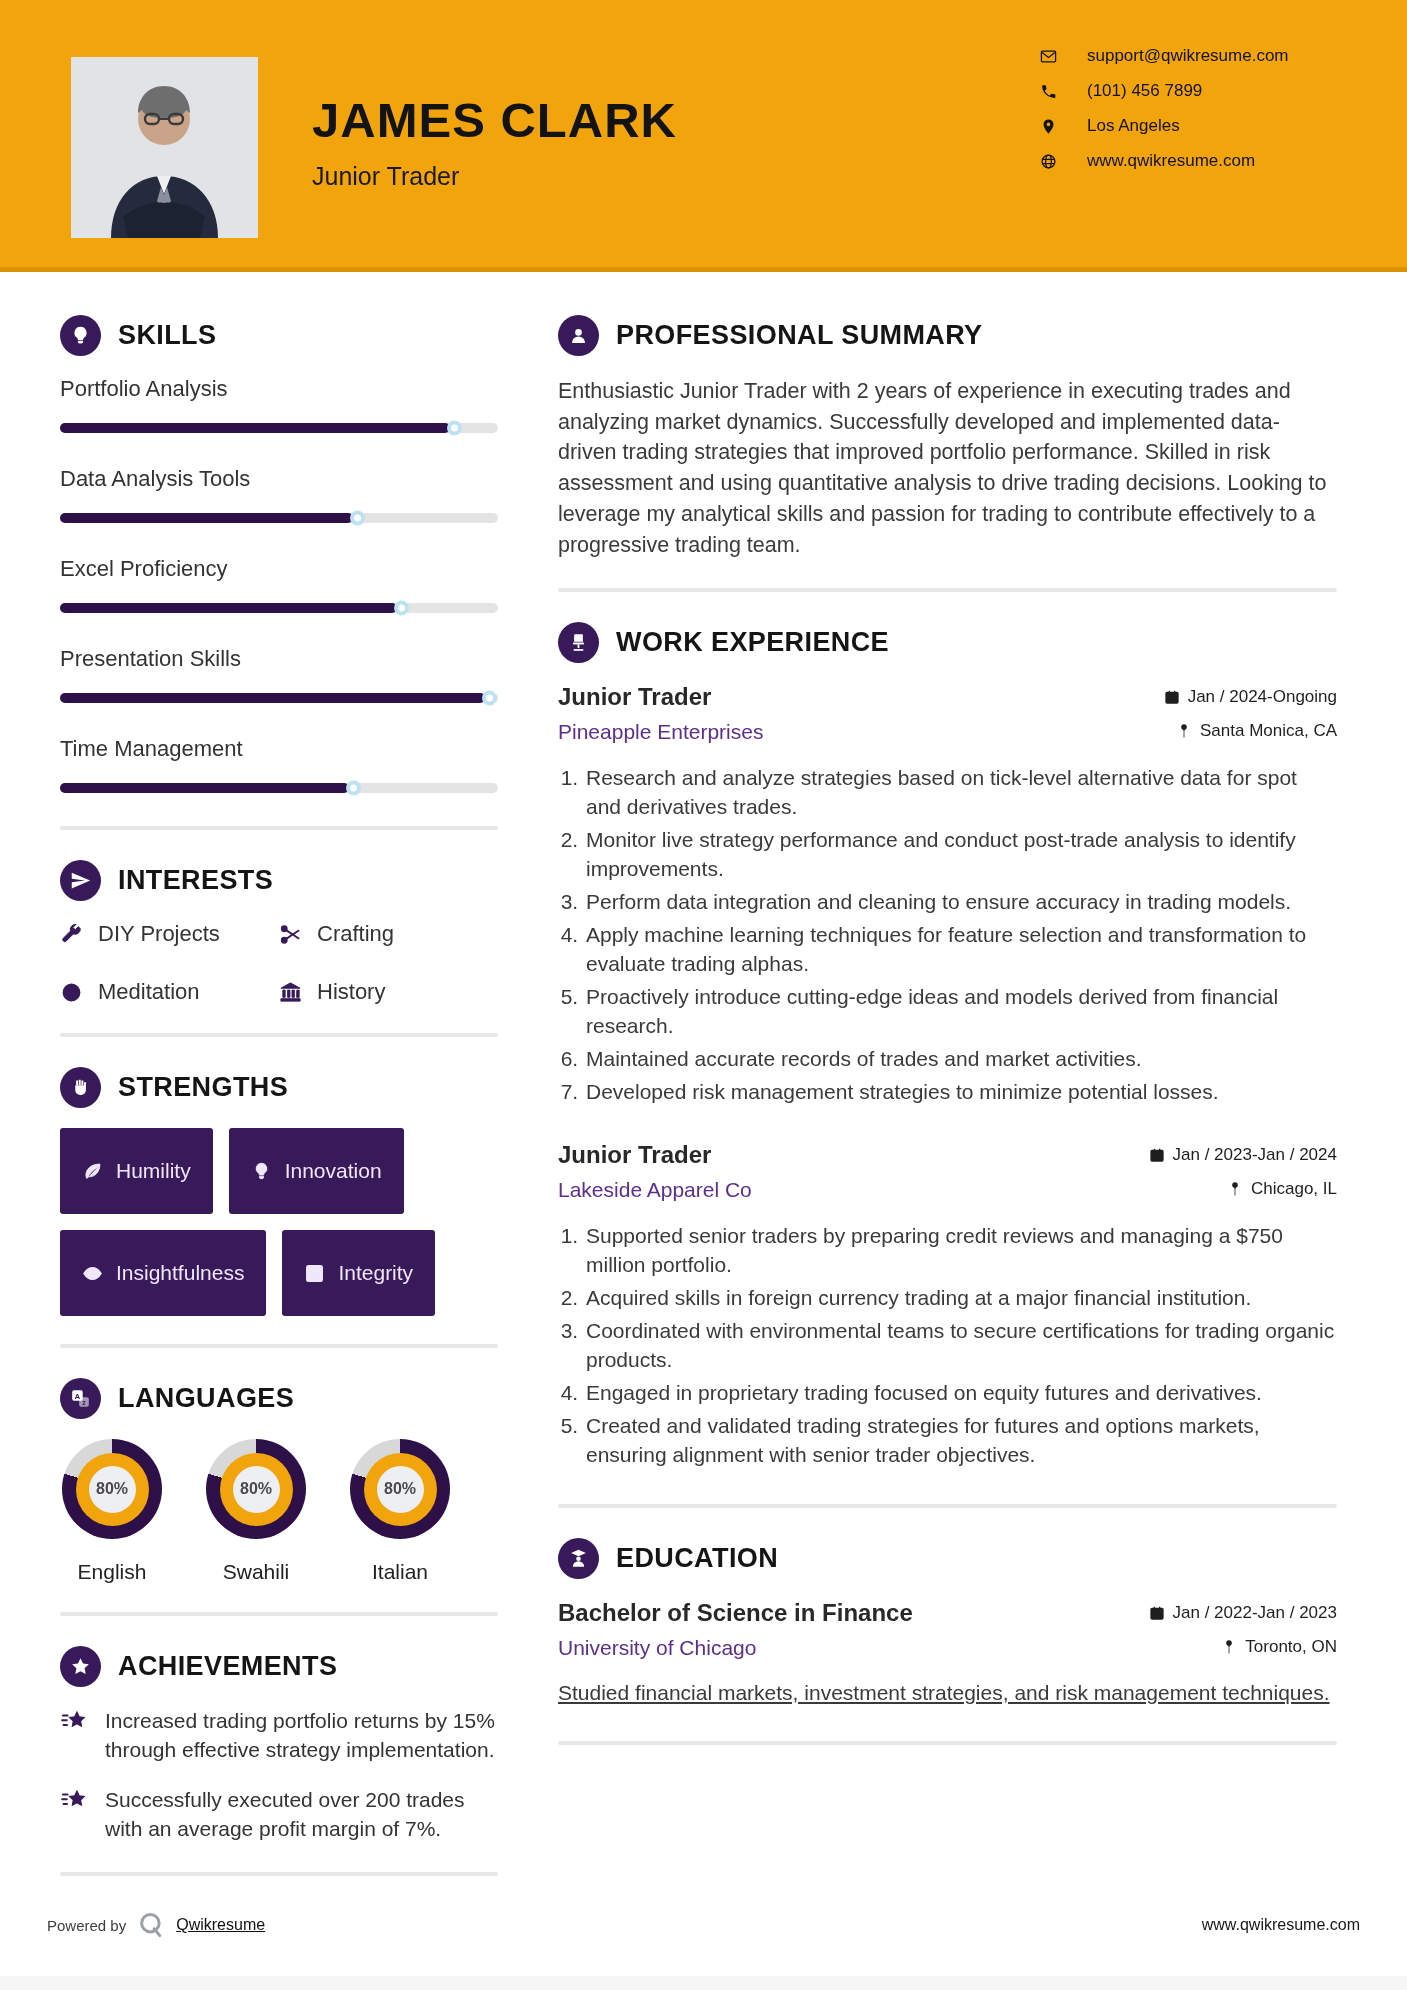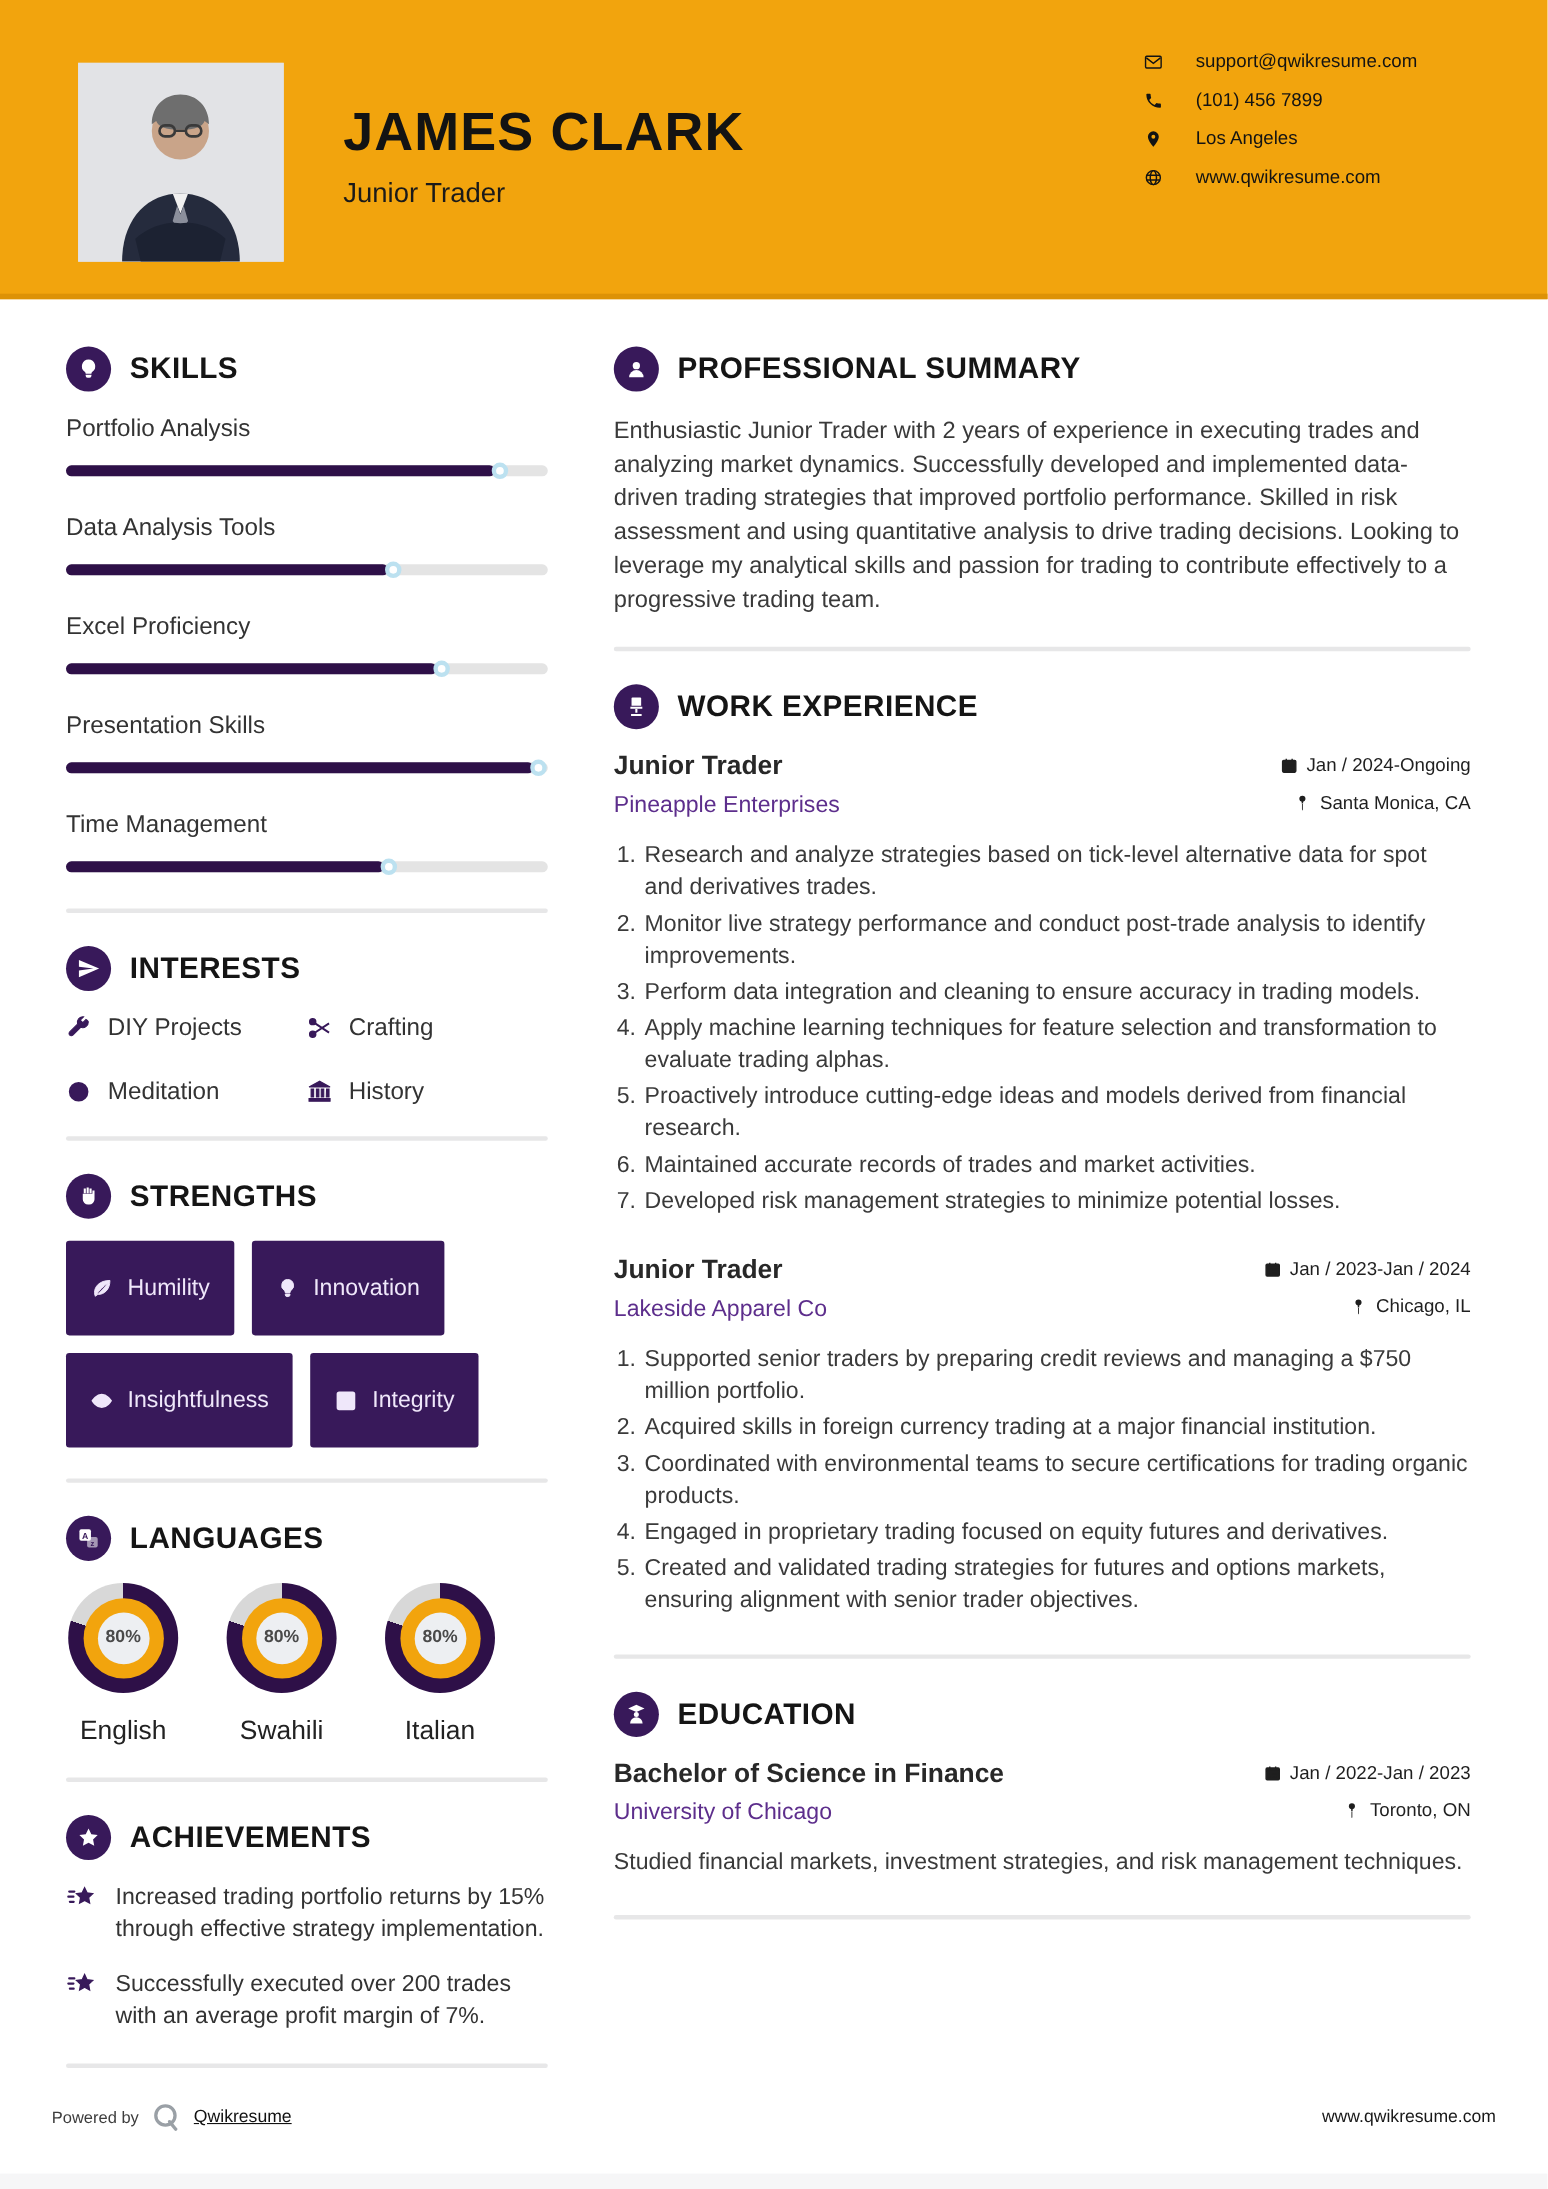--- a/index.html
+++ b/index.html
@@ -90,39 +90,39 @@
     width: 73px; height: 73px; border-radius: 50%;
     background: var(--accent, #F2A40D);
     display: flex; align-items: center; justify-content: center;
   }
   .donut-center {
     width: 47px; height: 47px; border-radius: 50%;
     background: var(--donut-center, #EDEFF2);
     display: flex; align-items: center; justify-content: center;
     font-size: 16px; font-weight: 700; color: #4A4A4A;
   }
-  .lang-label { font-size: 24px; color: #222; }
+  .lang-label { font-size: 21px; color: #222; }
 
   
   .ach { display: flex; gap: 17px; margin-bottom: 21px; font-size: 21px; color: #333; line-height: 1.38; }
   .ach svg { width: 28px; height: 28px; flex: none; fill: var(--purple-dark, #38195A); stroke: var(--purple-dark, #38195A); margin-top: 1px; }
 
   
   .summary-text { font-size: 21.5px; color: #3A3A3A; line-height: 1.43; }
 
   .job { margin-bottom: 34px; }
   .job-head, .company-row { display: flex; justify-content: space-between; align-items: baseline; }
   .job-role { font-size: 24px; font-weight: 700; color: #282828; }
   .job-meta { display: flex; align-items: center; gap: 8px; font-size: 17px; color: #1f1f1f; white-space: nowrap; }
   .job-meta svg { width: 16px; height: 16px; fill: #1f1f1f; }
   .company-row { margin-top: 9px; }
   .job-company { font-size: 21px; color: var(--link-purple, #5D2E8C); }
   .job-bullets { margin: 20px 0 0 26px; font-size: 21px; color: #3A3A3A; line-height: 1.38; }
   .job-bullets li { margin-bottom: 4px; padding-left: 2px; }
-  .edu-desc { margin-top: 18px; font-size: 21px; color: #3A3A3A; line-height: 1.4; }
+  .edu-desc { margin-top: 18px; font-size: 21px; color: #3A3A3A; line-height: 1.4; text-decoration: underline; }
 
   
   .footer {
     position: absolute; left: 47px; right: 47px; bottom: 50px;
     display: flex; justify-content: space-between; align-items: center;
   }
   .powered { display: flex; align-items: center; gap: 10px; }
   .powered-label { font-size: 15px; color: #3d3d3d; }
   .q-logo { width: 30px; height: 30px; }
   .brand-link { font-size: 16px; color: #111; text-decoration: underline; cursor: pointer; }

